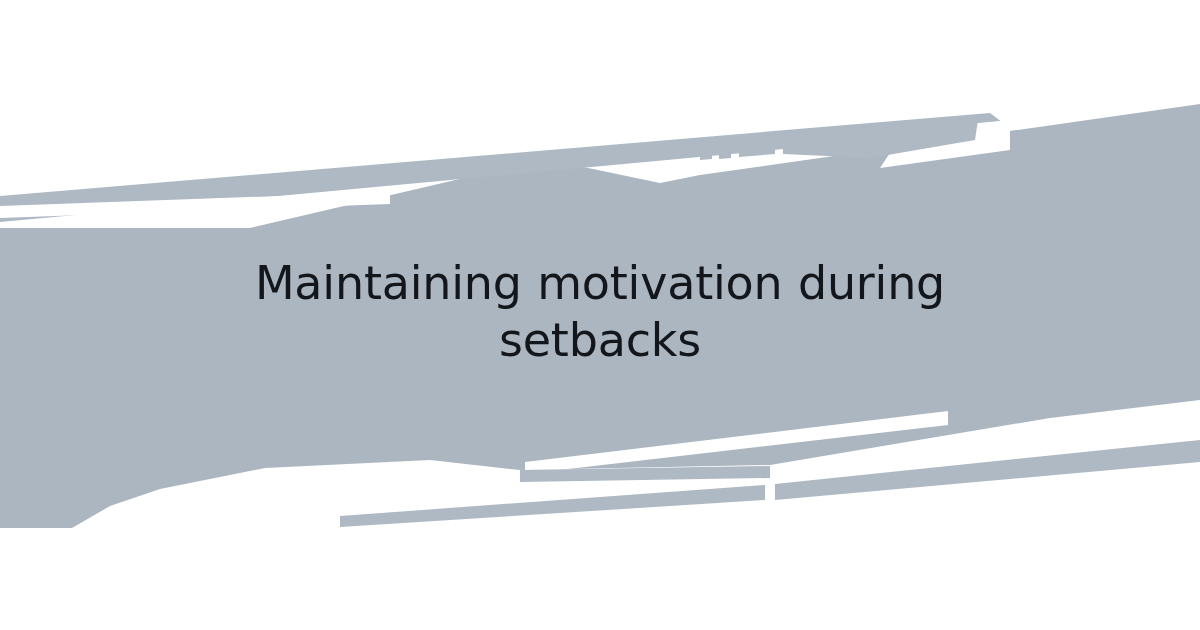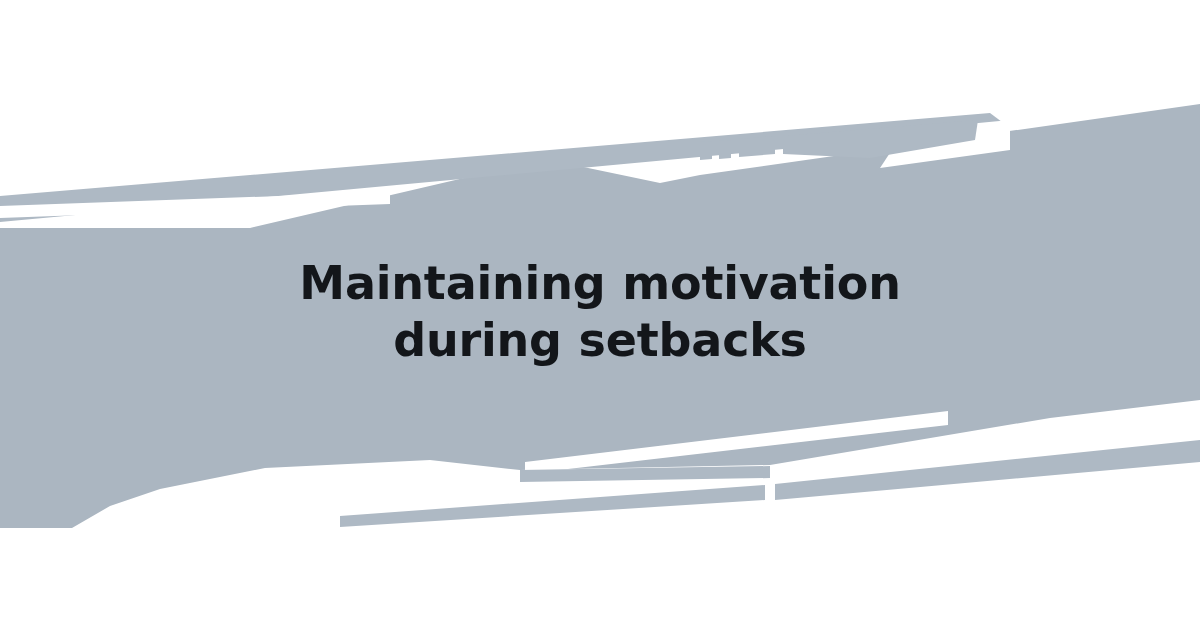--- a/index.html
+++ b/index.html
@@ -38,21 +38,21 @@
     justify-content: center;
     pointer-events: none;
   }
   #banner-title {
     width: 760px;
     margin: 0;
     padding: 0 0 6px 0;
     text-align: center;
     font-family: "DejaVu Sans", "Liberation Sans", sans-serif;
     font-size: 46px;
-    font-weight: 700;
+    font-weight: 400;
     line-height: 1.24;
     letter-spacing: -0.2px;
     color: #13161a;
     word-spacing: 1px;
   }
 </style>
 </head>
 <body>
 
 <div id="banner">

